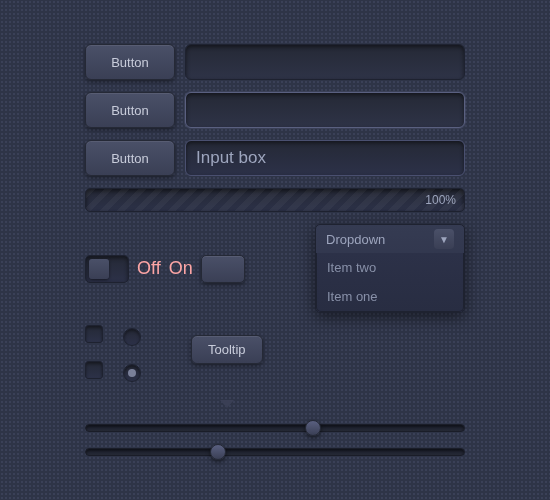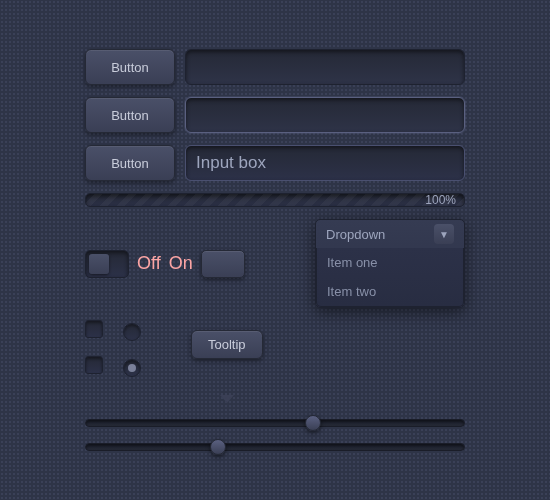--- a/index.html
+++ b/index.html
@@ -73,21 +73,21 @@
       font-size: 17px;
     }
 
     
     .progress-row {
       width: 100%;
     }
 
     .progress-bar-bg {
       width: 100%;
-      height: 14px;
+      height: 24px;
       background: linear-gradient(180deg, #252936 0%, #2c3148 100%);
       border: 1px solid #1e2230;
       border-radius: 5px;
       box-shadow: inset 0 2px 5px rgba(0,0,0,0.6);
       position: relative;
       overflow: hidden;
     }
 
     .progress-bar-fill {
       height: 100%;
@@ -357,22 +357,22 @@
     <span class="label-on">On</span>
     <button class="btn-on"></button>
 
     <div class="dropdown-container">
       <div class="dropdown">
         <div class="dropdown-header">
           <span>Dropdown</span>
           <div class="dropdown-arrow">▼</div>
         </div>
         <div class="dropdown-menu">
+          <div class="dropdown-item">Item two</div>
           <div class="dropdown-item">Item one</div>
-          <div class="dropdown-item">Item two</div>
         </div>
       </div>
     </div>
   </div>
 
   <div class="row" style="align-items:flex-start; gap: 20px;">
     <div class="checkbox-group">
       <div class="checkbox"></div>
       <div class="checkbox"></div>
     </div>

